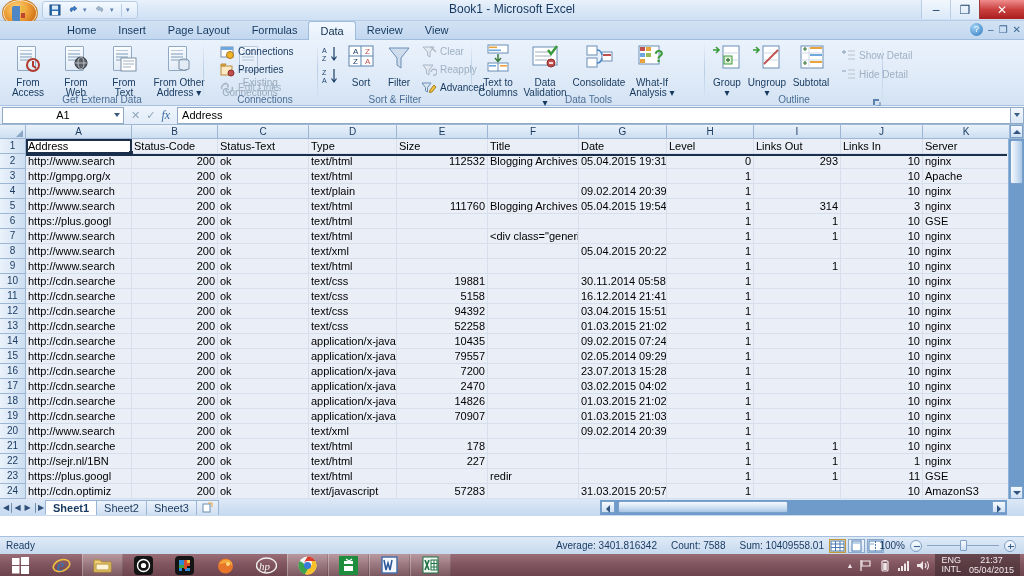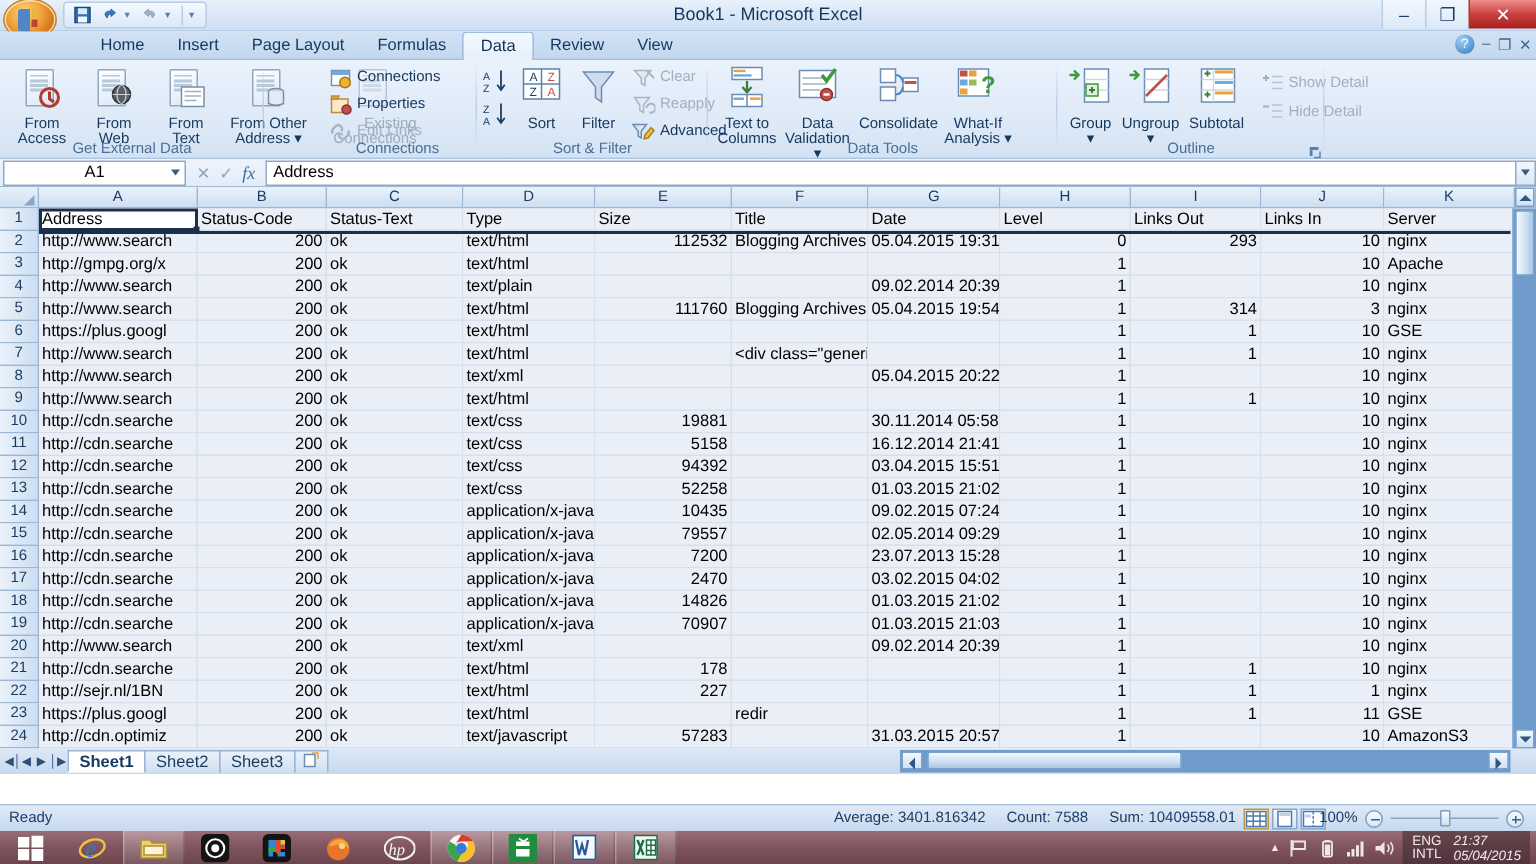--- a/index.html
+++ b/index.html
@@ -217,21 +217,21 @@
     background:linear-gradient(180deg,#9a6d76 0%,#7f545e 50%,#6d454f 100%);
   }
   .tb-items{ position:absolute; left:0; top:0; height:22px; display:flex; align-items:center;}
   .tbi{ width:41px;height:22px; display:flex;align-items:center;justify-content:center; position:relative;}
   .tbi.framed{ background:linear-gradient(180deg,rgba(255,255,255,.30),rgba(255,255,255,.10));
     border-left:1px solid rgba(255,255,255,.28); border-right:1px solid rgba(0,0,0,.14);}
   .tray{ position:absolute; right:0; top:0; height:22px; display:flex; align-items:center; gap:6px;
     padding-right:4px; color:#f2e9ec; font-size:9px;}
   .trayblock{ background:rgba(60,40,45,.55); height:22px; display:flex; align-items:center; padding:0 6px; gap:8px;}
   .kbd{ text-align:center; line-height:9px; }
-  .clock{ line-height:10px;font-style:italic;}
+  .clock{ text-align:center; line-height:10px;}
   .tray .ticon{ width:13px;height:13px; position:relative;}
 </style>
 </head>
 <body>
 
 <div class="app">
 
   <div class="titlebar">
     <div class="office-orb">
       <span class="g1"></span>
@@ -282,21 +282,21 @@
     <div class="minigrp">
       <div class="helpo">?</div>
       <span>–</span>
       <span>❐</span>
       <span>✕</span>
     </div>
   </div>
 
   <div class="ribbon">
 
-    <div class="grp" style="left:0;width:176px">
+    <div class="grp" style="left:0;width:204px">
       <div class="items" style="left:4px">
         <div class="bigbtn">
           <span class="ico32">
             <span class="docico"></span>
             <svg style="position:absolute;left:13px;top:13px" width="16" height="16" viewBox="0 0 16 16">
                 <circle cx="8" cy="8" r="6" fill="none" stroke="#b03a2e" stroke-width="2"></circle>
                 <path d="M8 4 L8 9 L11 11" stroke="#b03a2e" stroke-width="2" fill="none"></path>
               </svg>
           </span>
           <span class="lab"><span>From</span><br><span>Access</span></span>

